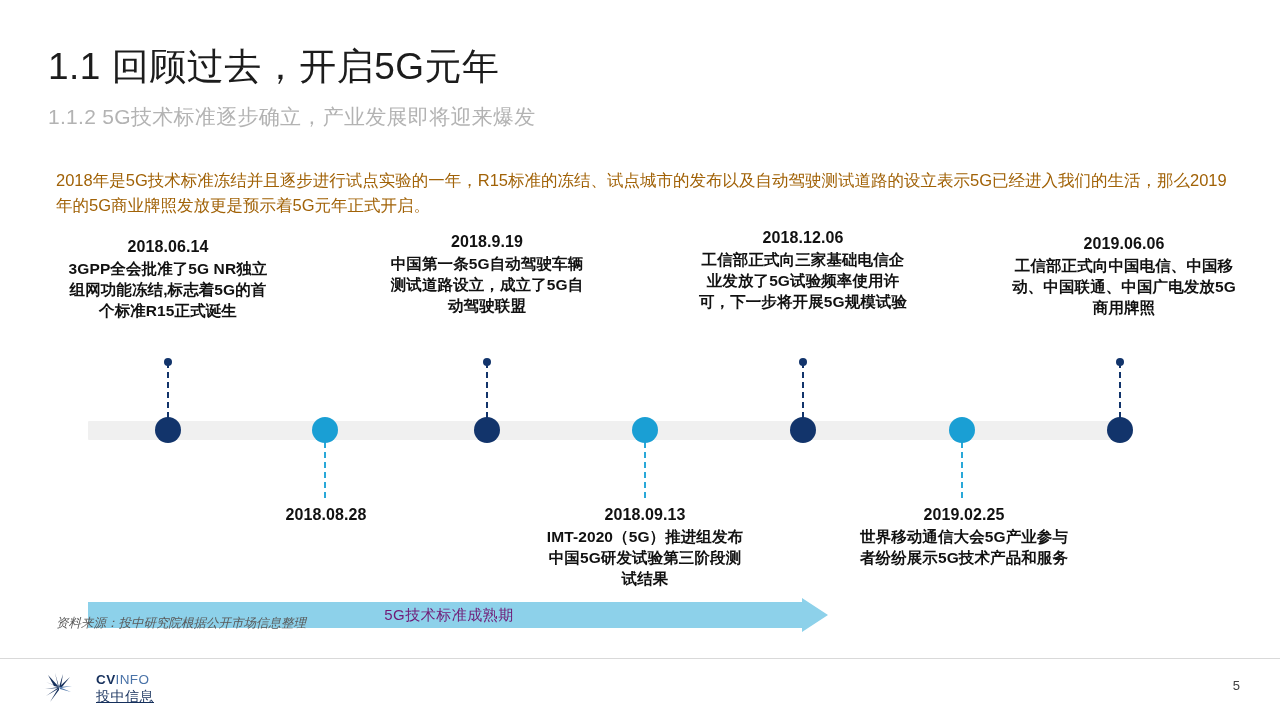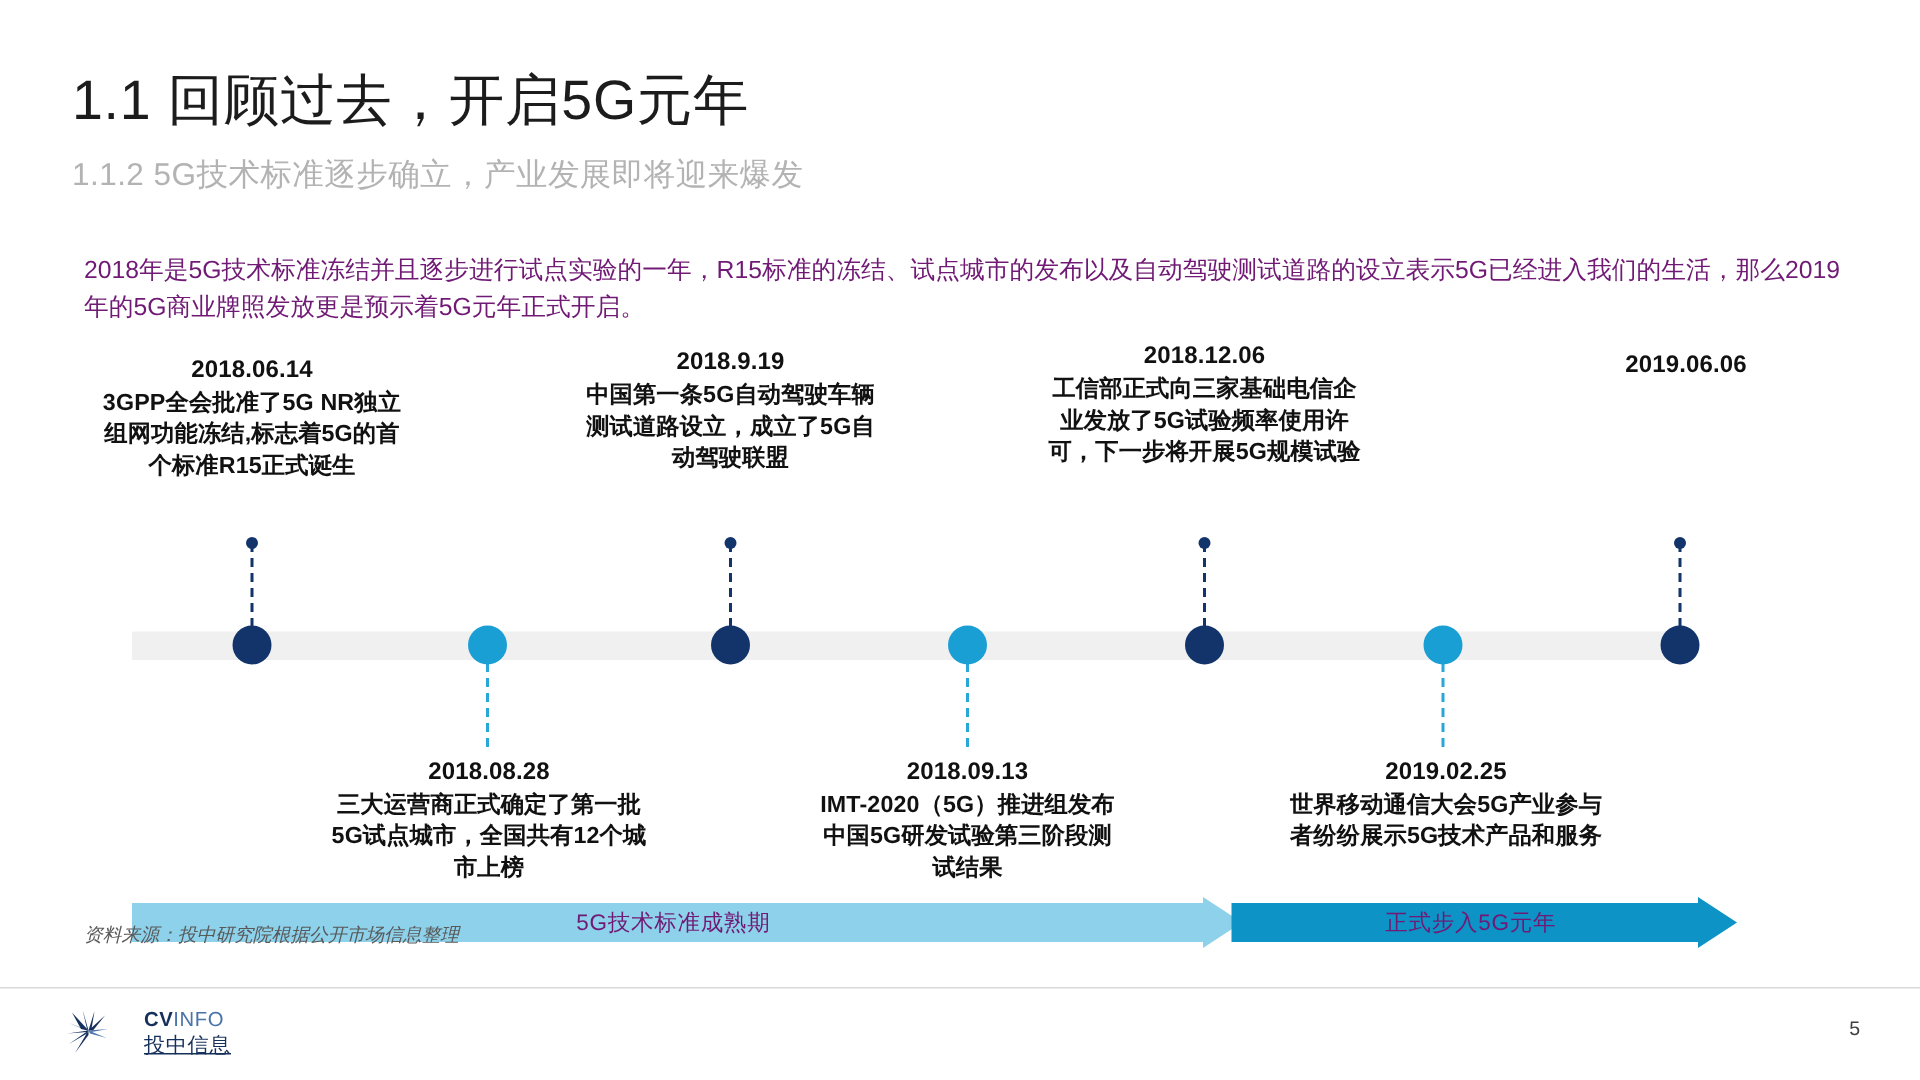--- a/index.html
+++ b/index.html
@@ -41,21 +41,21 @@
   }
 
   
   .body-paragraph {
     position: absolute;
     left: 56px;
     top: 168px;
     width: 1180px;
     font-size: 16.5px;
     line-height: 25px;
-    color: #701a75;
+    color: #a16207;
     font-weight: 400;
   }
 
   
   .timeline {
     position: absolute;
     left: 0;
     top: 0;
     width: 1280px;
     height: 720px;
@@ -300,47 +300,42 @@
   <span class="ev-text">中国第一条5G自动驾驶车辆测试道路设立，成立了5G自动驾驶联盟</span>
 </div>
 
 <div class="event-label" style="left:694px; top:227px; width:218px;">
   <span class="ev-date">2018.12.06</span>
   <span class="ev-text">工信部正式向三家基础电信企业发放了5G试验频率使用许可，下一步将开展5G规模试验</span>
 </div>
 
 <div class="event-label" style="left:1010px; top:233px; width:228px;">
   <span class="ev-date">2019.06.06</span>
+  <span class="ev-text">工信部正式向中国电信、中国移动、中国联通、中国广电发放5G商用牌照</span>
 </div>
 
 <div class="event-label" style="left:218px; top:504px; width:216px;">
   <span class="ev-date">2018.08.28</span>
-  <span class="ev-text">三大运营商正式确定了第一批5G试点城市，全国共有12个城市上榜</span>
 </div>
 
 <div class="event-label" style="left:541px; top:504px; width:208px;">
   <span class="ev-date">2018.09.13</span>
   <span class="ev-text">IMT-2020（5G）推进组发布中国5G研发试验第三阶段测试结果</span>
 </div>
 
 <div class="event-label" style="left:858px; top:504px; width:212px;">
   <span class="ev-date">2019.02.25</span>
   <span class="ev-text">世界移动通信大会5G产业参与者纷纷展示5G技术产品和服务</span>
 </div>
 
 <div class="phase-row">
   <div class="arrow light" style="left:0; width:740px;">
     <div class="arrow-body"></div>
     <div class="arrow-head"></div>
     <span class="arrow-text">5G技术标准成熟期</span>
-  </div>
-  <div class="arrow dark" style="left:733px; width:337px;">
-    <div class="arrow-body"></div>
-    <div class="arrow-head"></div>
-    <span class="arrow-text">正式步入5G元年</span>
   </div>
 </div>
 
 <div class="source-note">资料来源：投中研究院根据公开市场信息整理</div>
 <div class="footer-rule"></div>
 
 <div class="logo">
   <svg class="logo-mark" viewBox="0 0 32 32">
     <g fill="#16305c">
       <path d="M15 15 L4 3 L10 14 Z"></path>

